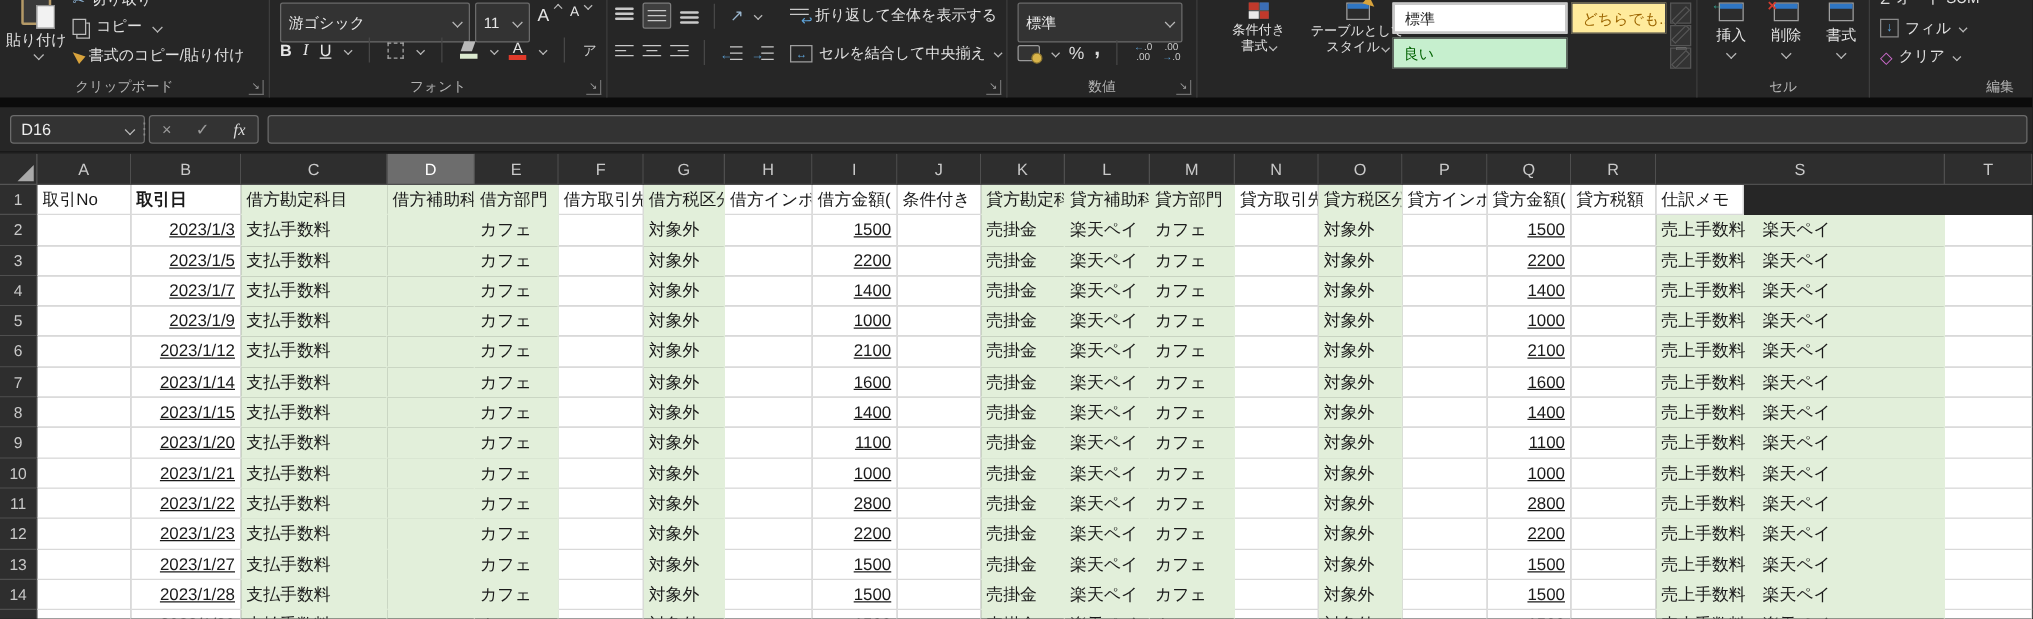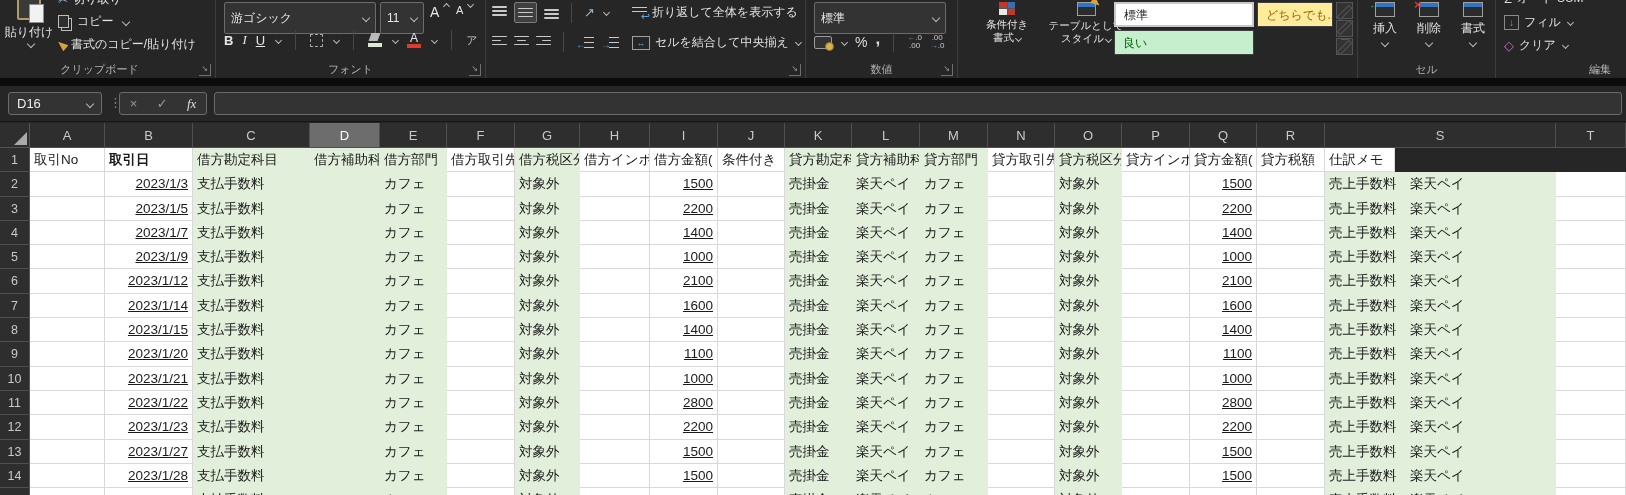--- a/index.html
+++ b/index.html
@@ -95,21 +95,21 @@
   .cellbtn{position:absolute;top:2px;width:42px;display:flex;flex-direction:column;align-items:center;font-size:12px;color:#e2e2e2;}
   .cellbtn .chev{margin:3px 0 0 0;}
 
   
   .ico-filldn{width:13px;height:13px;border:1px solid #8a8a8a;color:#5ea3d8;font-size:10px;display:flex;align-items:center;justify-content:center;flex:none;}
   .ico-clear{color:#cf6ccf;font-size:13px;}
   .sigma{color:#d9d9d9;font-size:13px;}
 
   
   .fbar{position:absolute;left:0;top:86px;width:1626px;height:36px;background:#262626;border-bottom:1px solid #161616;box-sizing:border-box;}
-  .namebox{position:absolute;left:8px;top:6px;width:94px;height:23px;background:#333;border:1px solid #6b6b6b;border-radius:3px;display:flex;align-items:center;justify-content:space-between;padding:0 8px;font-size:13px;color:#ededed;box-sizing:border-box;}
+  .namebox{position:absolute;left:8px;top:6px;width:108px;height:23px;background:#333;border:1px solid #6b6b6b;border-radius:3px;display:flex;align-items:center;justify-content:space-between;padding:0 8px;font-size:13px;color:#ededed;box-sizing:border-box;}
   .fdots{position:absolute;left:109px;top:9px;color:#8a8a8a;font-size:13px;}
   .fxbox{position:absolute;left:119px;top:6px;width:88px;height:23px;background:#333;border:1px solid #6b6b6b;border-radius:3px;display:flex;align-items:center;justify-content:space-around;font-size:13px;color:#9a9a9a;box-sizing:border-box;}
   .fxbox .fx{color:#dedede;font-family:"Liberation Serif","DejaVu Serif",serif;font-style:italic;}
   .finput{position:absolute;left:214px;top:6px;right:4px;height:23px;background:#333;border:1px solid #6b6b6b;border-radius:3px;box-sizing:border-box;font-size:13px;color:#ededed;padding:0 6px;line-height:21px;}
 
   
   .sheet{position:absolute;left:0;top:123px;width:1626px;bottom:0;overflow:hidden;background:#262626;}
   .hrow{display:flex;height:25px;}
   .corner{width:30px;height:25px;background:#2e2e2e;border-right:1px solid #555;border-bottom:1px solid #555;box-sizing:border-box;position:relative;flex:none;}
   .corner .tri{position:absolute;right:2px;bottom:2px;width:0;height:0;border-left:13px solid transparent;border-bottom:13px solid #a9a9a9;}

